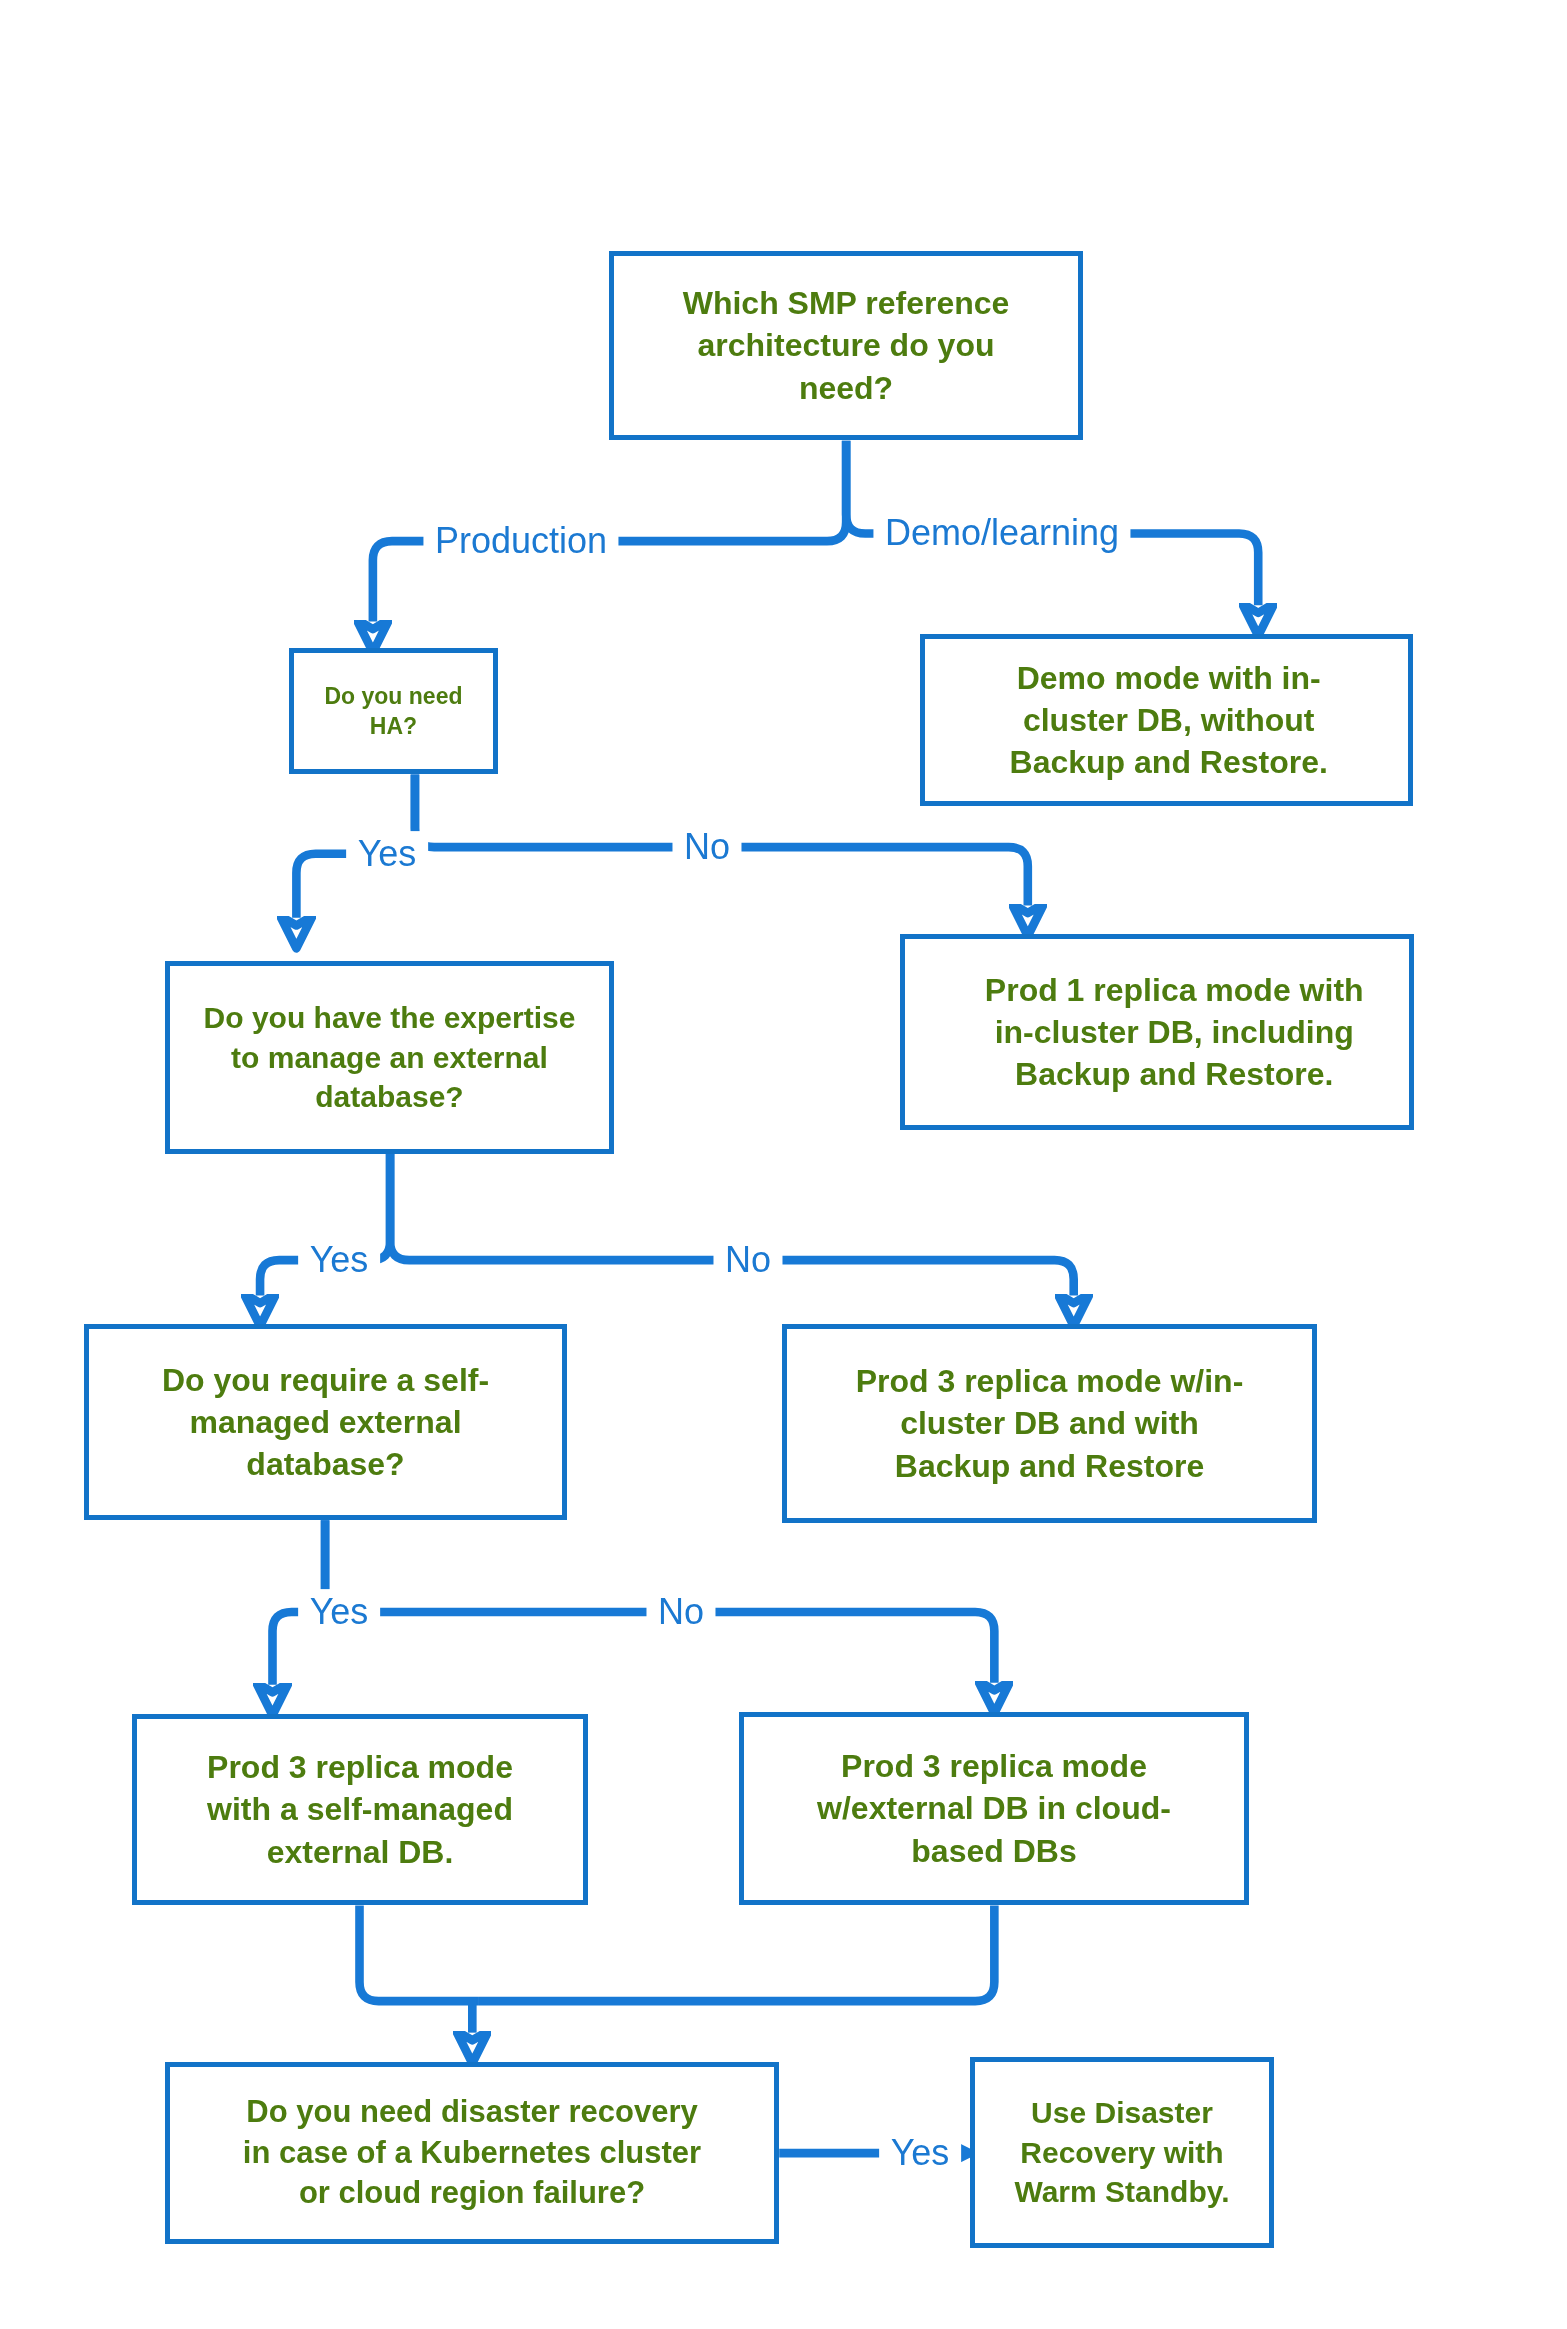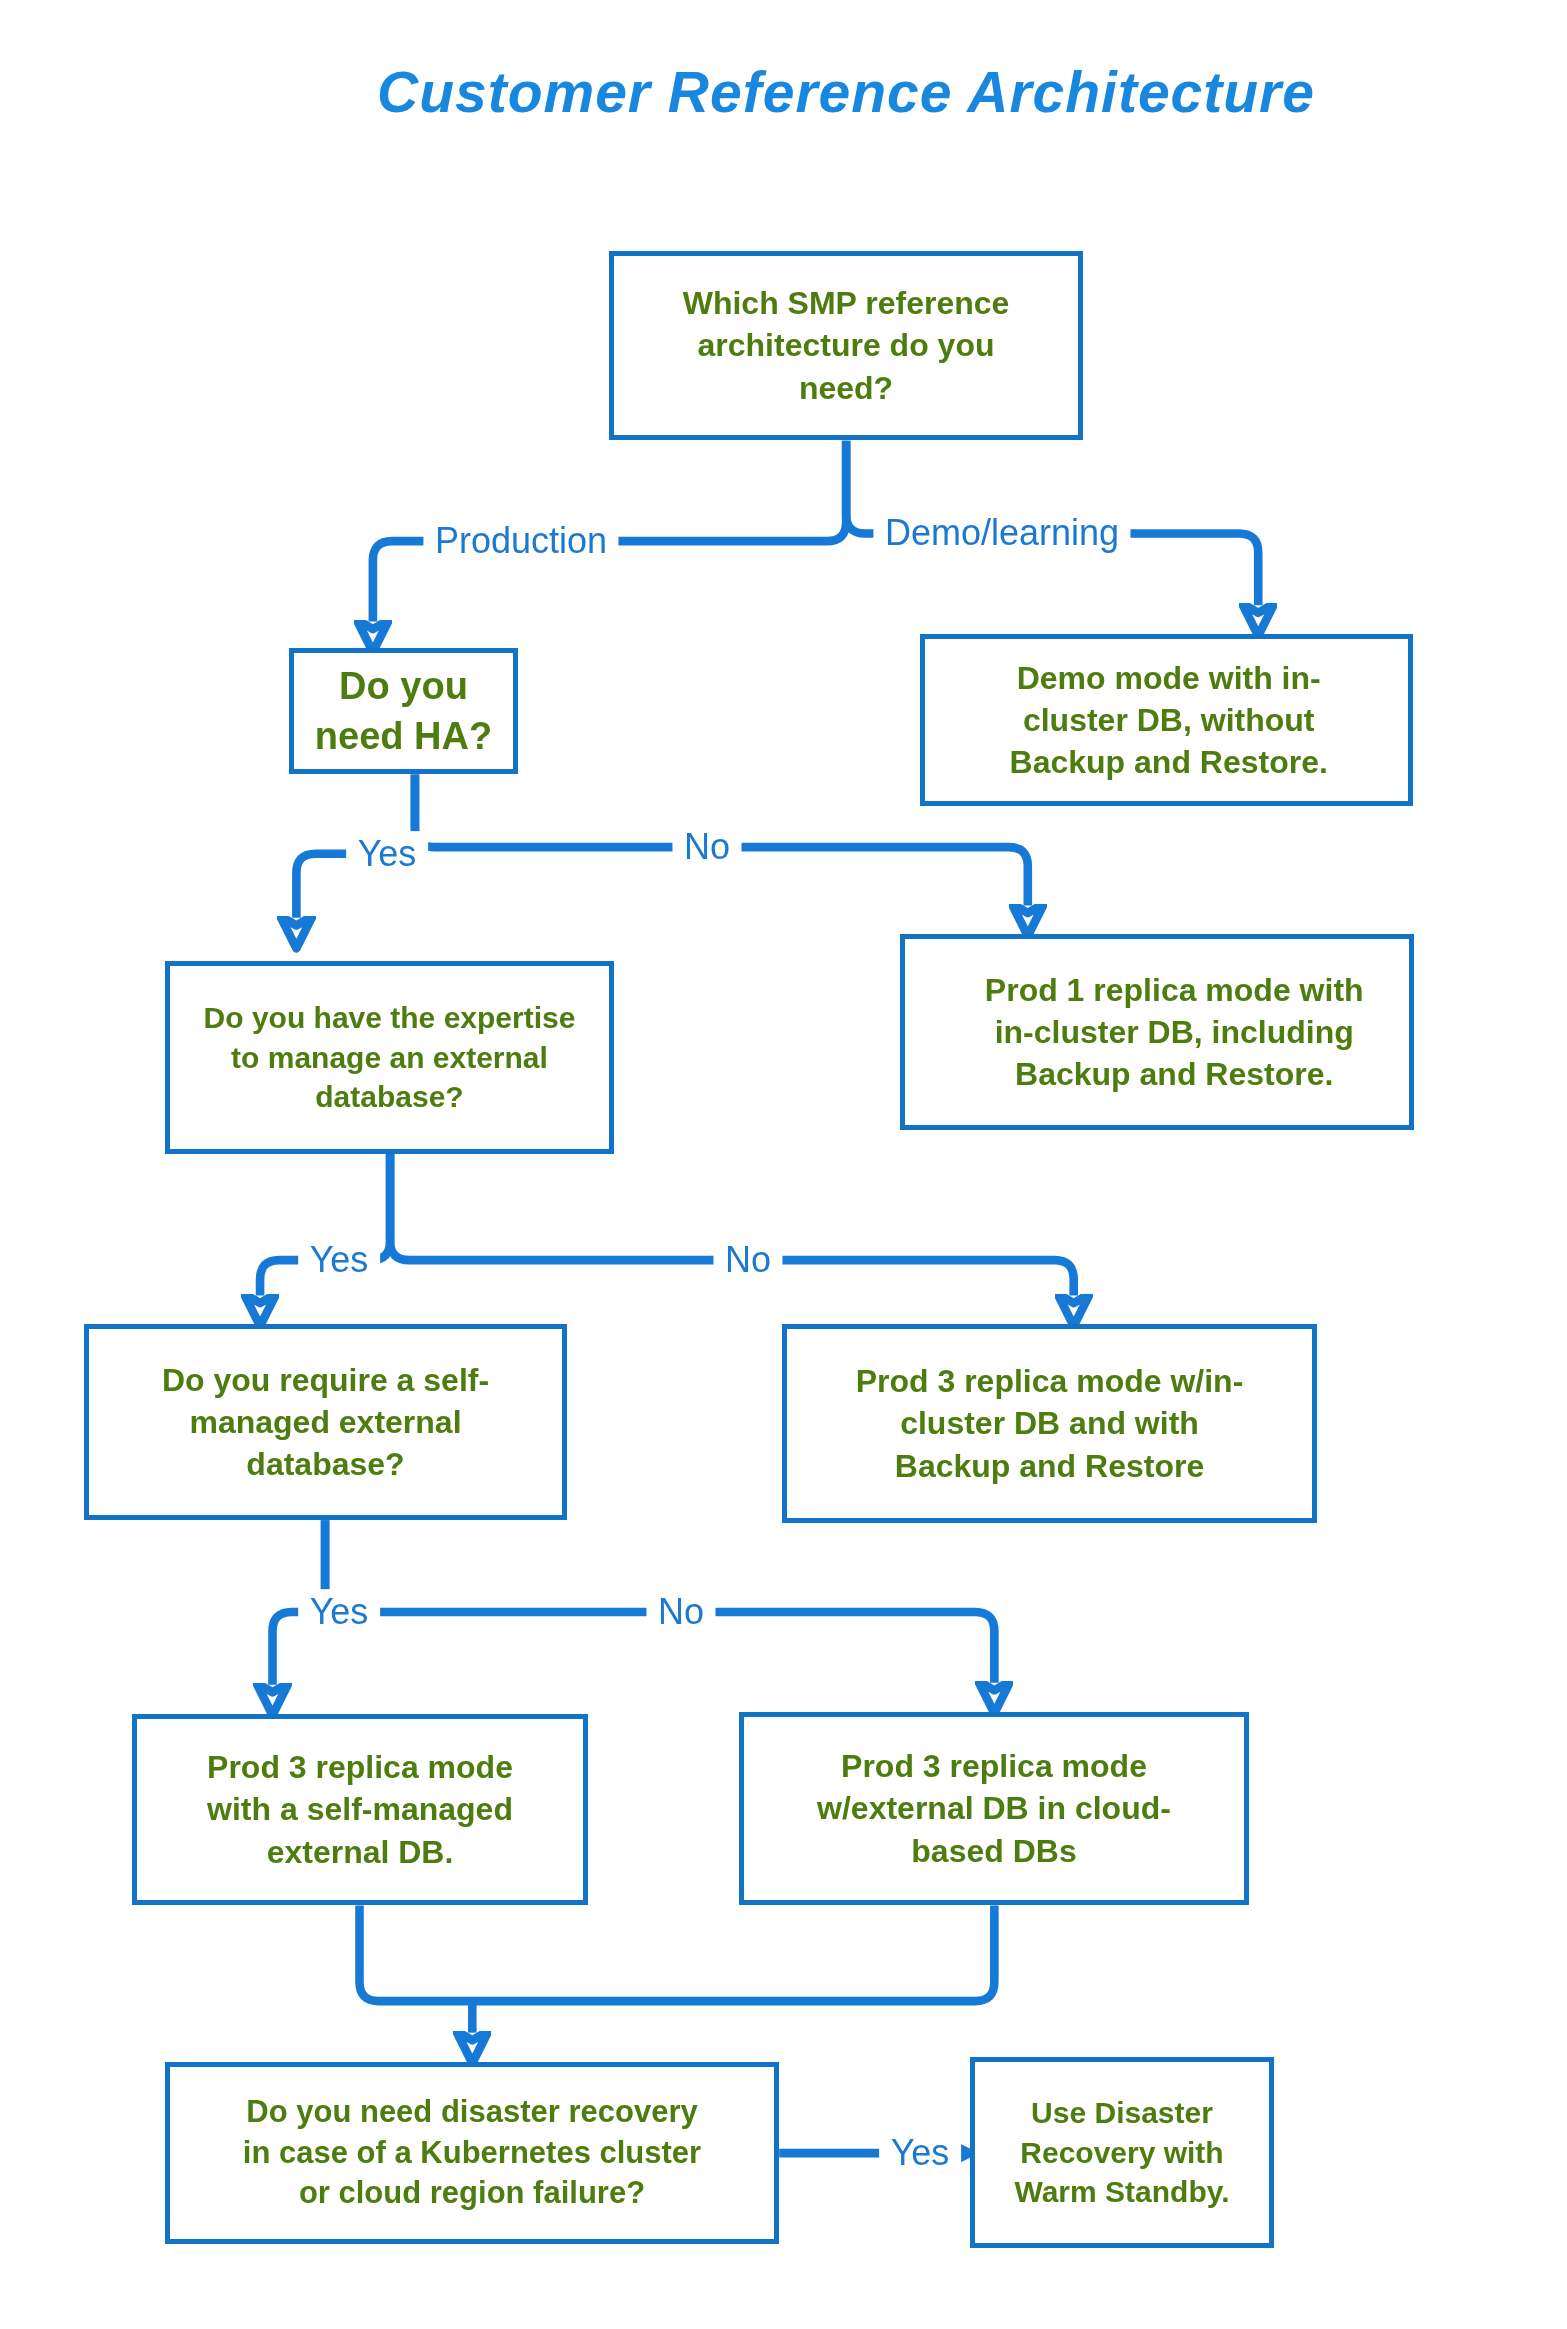--- a/index.html
+++ b/index.html
@@ -48,21 +48,21 @@
     color:#1b79d2;
     font-size:36px;
     font-weight:400;
     padding:1.9px 11.5px;
     white-space:nowrap;
     z-index:4;
   }
   
   .n-qwhich   {left:609px; top:251px;  width:474px; height:189px;}
   .n-demo     {left:920px; top:634px;  width:493px; height:172px;padding-left:12px;}
-  .n-qha      {left:289px; top:648px;  width:229px; height:126px; font-size:38px;}
+  .n-qha      {left:289px; top:648px;  width:209px; height:126px; font-size:23px;}
   .n-prod1    {left:900px; top:934px;  width:514px; height:196px;padding-left:42px;}
   .n-qexp     {left:165px; top:951px;  width:449px; height:193px; font-size:30px;margin-top:10px;}
   .n-qself    {left:84px;  top:1324px; width:483px; height:196px;}
   .n-prod3in  {left:782px; top:1324px; width:535px; height:199px;}
   .n-prod3self{left:132px; top:1714px; width:456px; height:191px;}
   .n-prod3cld {left:739px; top:1712px; width:510px; height:193px;}
   .n-qdr      {left:165px; top:2062px; width:614px; height:182px; font-size:31px;}
   .n-warm     {left:970px;top:2057px; width:304px; height:191px; font-size:30px;}
   
   .l-production {left:521px; top:541px;}
@@ -73,21 +73,20 @@
   .l-no2        {left:748px; top:1260px;}
   .l-yes3       {left:339px; top:1612px;}
   .l-no3        {left:681px; top:1612px;}
   .l-yesdr      {left:920px; top:2153px;}
 </style>
 </head>
 <body>
 
 <div class="canvas">
 
-  <div class="title">Customer Reference Architecture</div>
 
   <svg class="wires" width="1568" height="2330" viewBox="0 0 1640 2437">
     <defs>
       <marker id="ah" viewBox="0 0 40 40" refX="2" refY="20" markerWidth="40" markerHeight="40" markerUnits="userSpaceOnUse" orient="auto">
         <path d="M0,3 L34,20 L0,37 L10,20 Z" fill="#1779d6" stroke="none"></path>
       </marker>
     </defs>
     <path d="M885,461 L885,546 Q885,566 865,566 L410,566 Q390,566 390,586 L390,650" marker-end="url(#ah)"></path>
     <path d="M885,461 L885,538 Q885,558 905,558 L1296,558 Q1316,558 1316,578 L1316,633" marker-end="url(#ah)"></path>
     <path d="M434,810 L434,873 Q434,893 414,893 L330,893 Q310,893 310,913 L310,960" marker-end="url(#ah)"></path>

